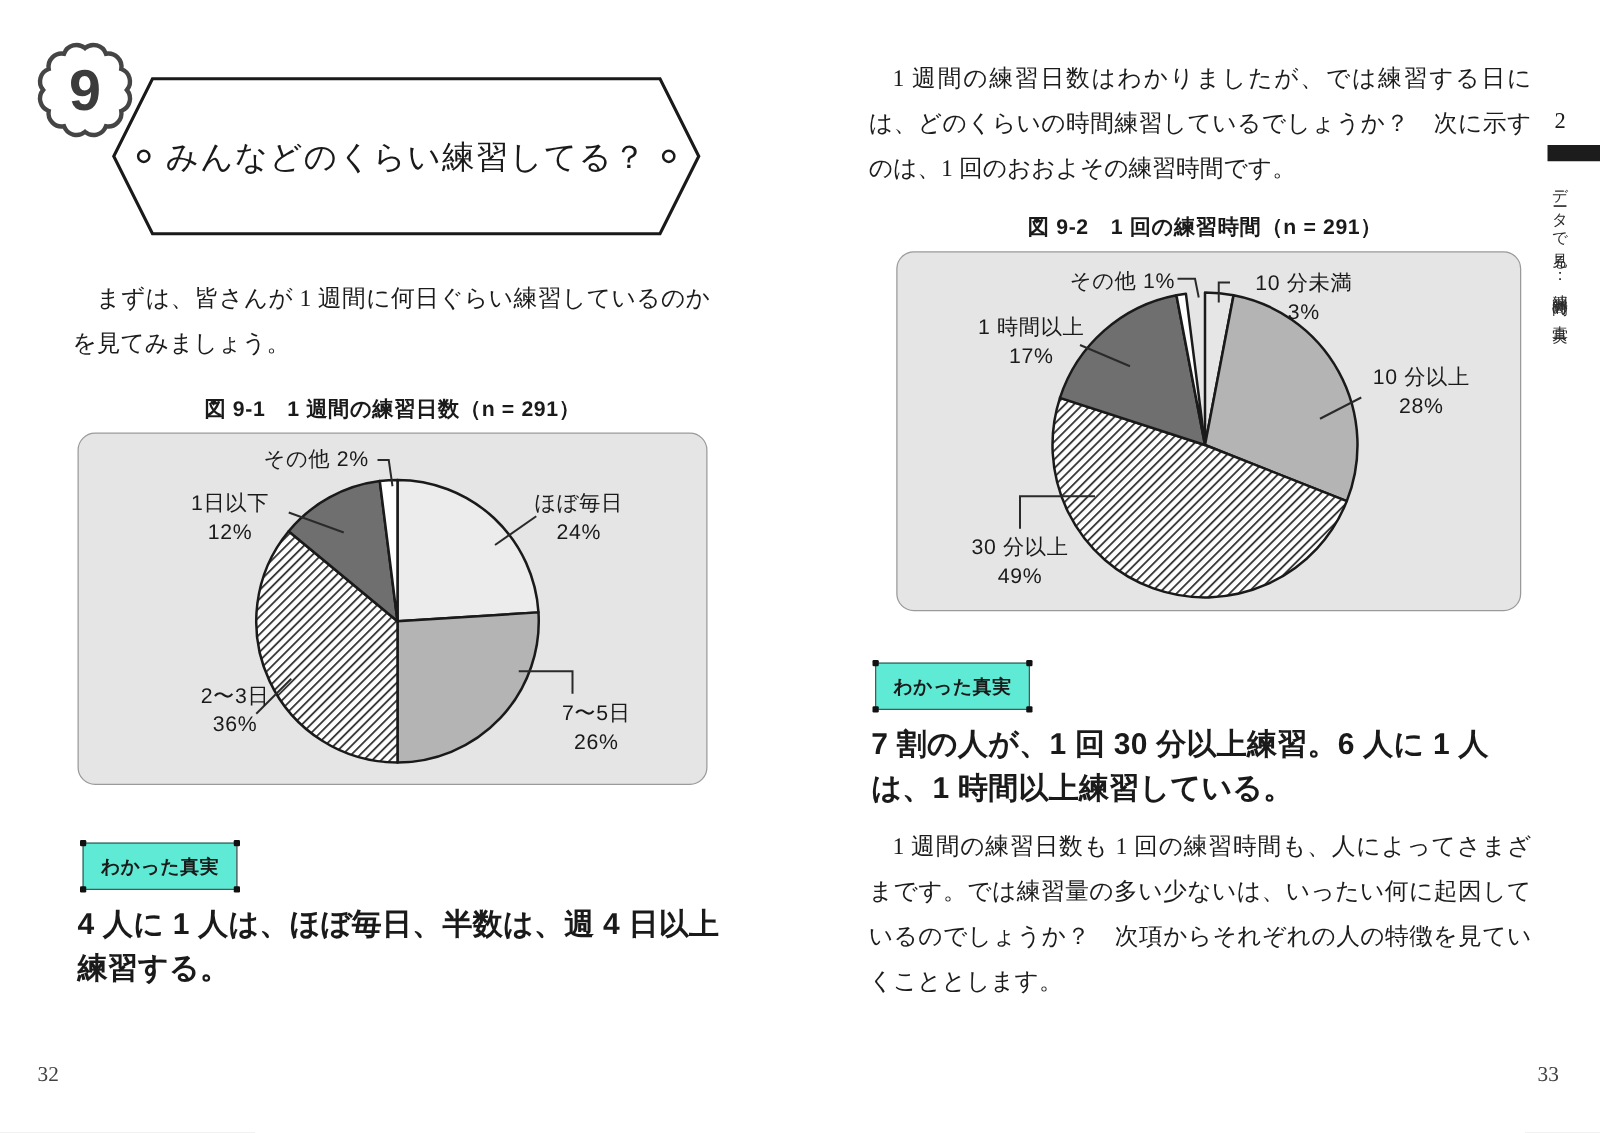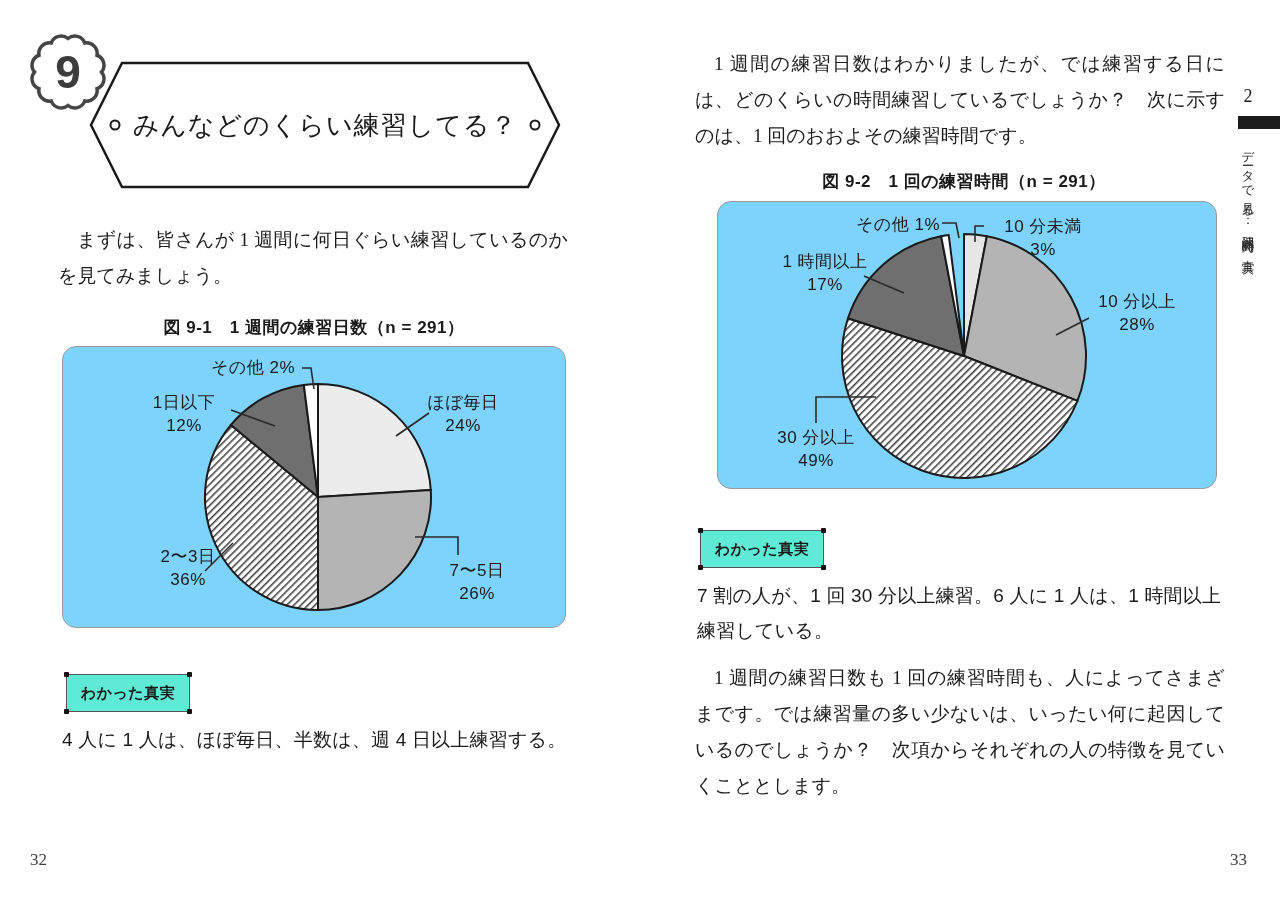--- a/index.html
+++ b/index.html
@@ -27,42 +27,42 @@
     font-size:19px;line-height:36px;text-align:justify;text-indent:1em;
     color:#1c1c1c;
   }
   
   .chart-title{
     position:absolute;text-align:center;font-size:17px;font-weight:bold;
     letter-spacing:0.5px;
   }
   .panel{
     position:absolute;border:1.5px solid #9a9a9a;border-radius:14px;
-    background:#7dd3fc;box-sizing:border-box;
+    background:#e5e5e5;box-sizing:border-box;
   }
   .pie-svg{position:absolute;left:0;top:0;}
   .pie-label{
     position:absolute;font-size:17px;line-height:23px;font-weight:500;
     text-align:center;letter-spacing:0.5px;
   }
   .pie-label .ln{display:block;}
   .right-al{text-align:right;}
   
   .truth-box{
     position:absolute;width:124px;height:38px;border:1.5px solid #555;
     box-sizing:border-box;display:flex;align-items:center;justify-content:center;
     font-size:15px;font-weight:bold;letter-spacing:0.5px;background:#5eead4;
   }
   .truth-box .dot{
     position:absolute;width:5px;height:5px;background:#111;border-radius:1px;
   }
   .dot.tl{left:-3px;top:-3px;} .dot.tr{right:-3px;top:-3px;}
   .dot.bl{left:-3px;bottom:-3px;} .dot.br{right:-3px;bottom:-3px;}
   .truth-text{
-    position:absolute;margin:0;font-size:19px;font-weight:normal;
+    position:absolute;margin:0;font-size:24px;font-weight:bold;
     line-height:35px;letter-spacing:0.2px;
   }
   
   .page-num{
     position:absolute;font-family:"Liberation Serif","DejaVu Serif",serif;
     font-size:17px;color:#404040;
   }
   .side-num{
     position:absolute;left:1236px;top:86px;width:24px;text-align:center;
     font-family:"Liberation Serif","DejaVu Serif",serif;font-size:18px;

